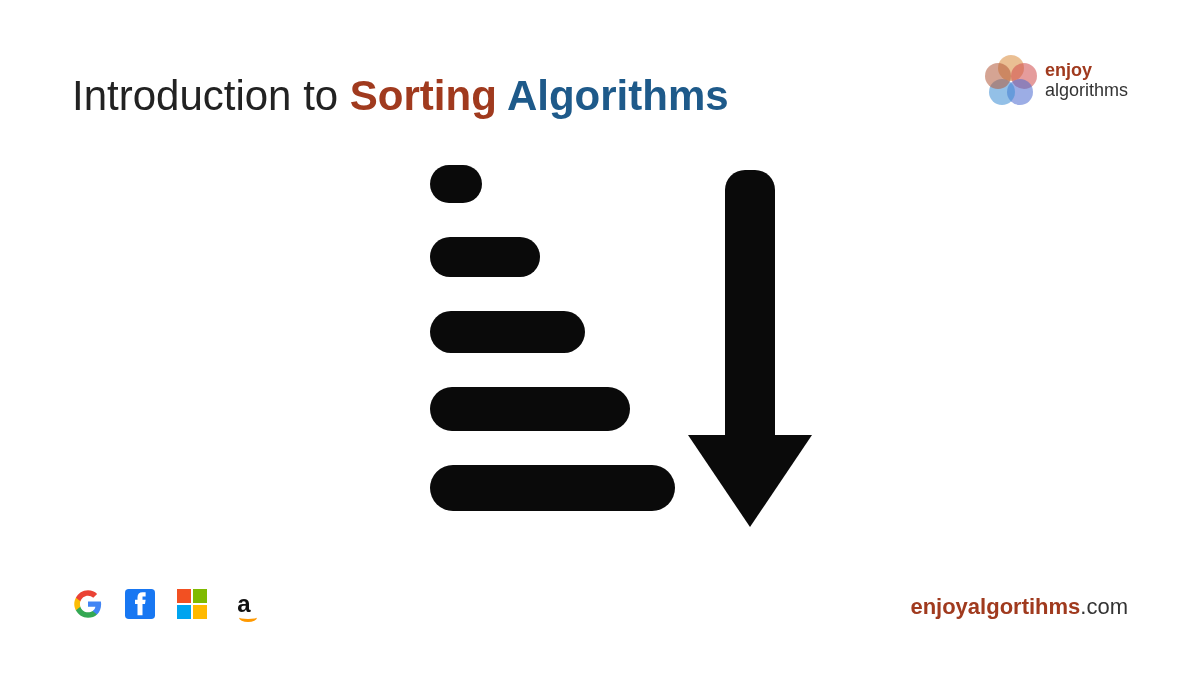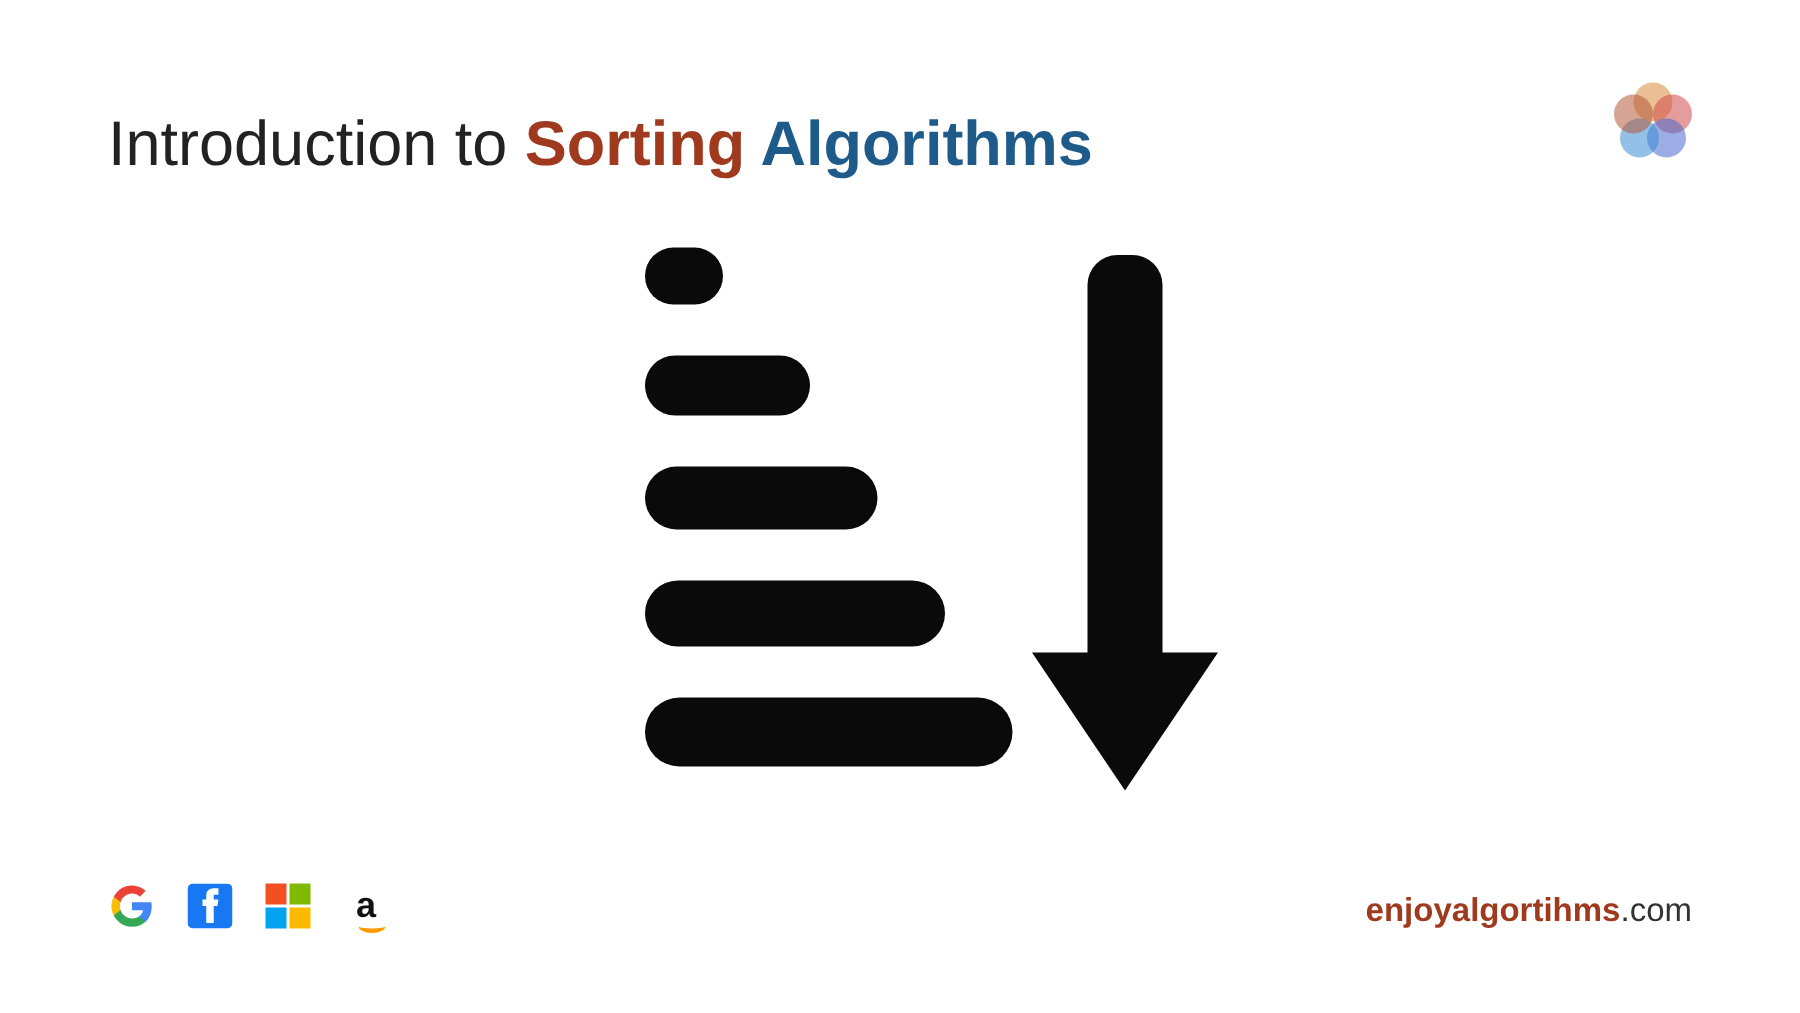--- a/index.html
+++ b/index.html
@@ -89,20 +89,24 @@
 </div>
 
 <div class="logo-wrap">
   <div class="logo-mark">
     <div class="petal p1"></div>
     <div class="petal p2"></div>
     <div class="petal p3"></div>
     <div class="petal p4"></div>
     <div class="petal p5"></div>
   </div>
+  <div class="logo-text">
+    <div class="l1">enjoy</div>
+    <div class="l2">algorithms</div>
+  </div>
 </div>
 
 <svg class="center-icon" width="460" height="390" viewBox="0 0 460 390">
   <rect x="60" y="10" width="52" height="38" rx="19" fill="#0a0a0a"></rect>
   <rect x="60" y="82" width="110" height="40" rx="20" fill="#0a0a0a"></rect>
   <rect x="60" y="156" width="155" height="42" rx="21" fill="#0a0a0a"></rect>
   <rect x="60" y="232" width="200" height="44" rx="22" fill="#0a0a0a"></rect>
   <rect x="60" y="310" width="245" height="46" rx="23" fill="#0a0a0a"></rect>
   <rect x="355" y="15" width="50" height="290" rx="20" fill="#0a0a0a"></rect>
   <path d="M 318 280 L 442 280 L 380 372 Z" fill="#0a0a0a"></path>

